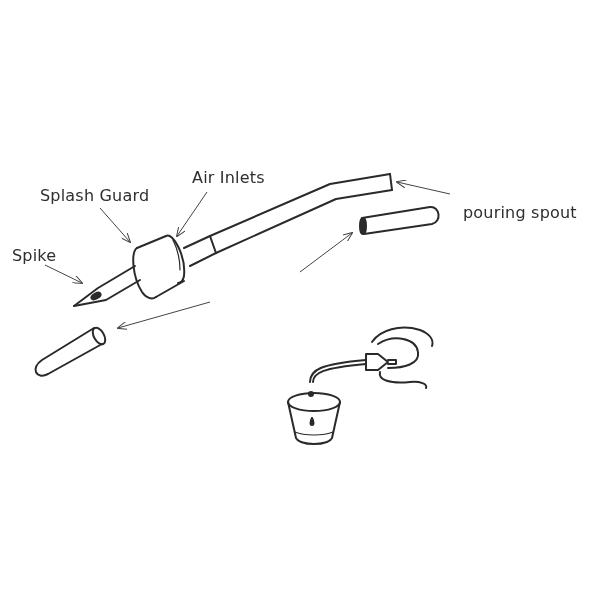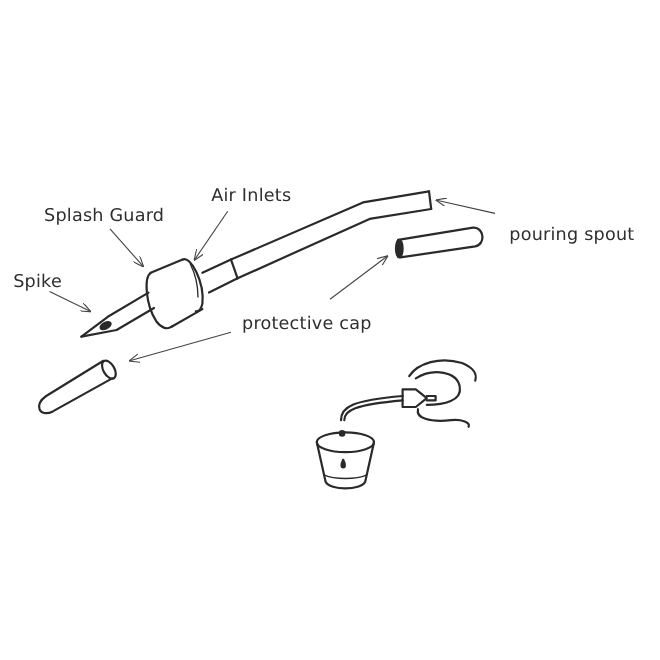--- a/index.html
+++ b/index.html
@@ -80,14 +80,13 @@
       <line x1="450" y1="194" x2="397" y2="182" marker-end="url(#arr)"></line>
       <line x1="300" y1="272" x2="352" y2="233" marker-end="url(#arr)"></line>
       <line x1="210" y1="302" x2="118" y2="328" marker-end="url(#arr)"></line>
     </g>
   </svg>
 
   <div class="lbl" style="left:12px; top:246px;">Spike</div>
   <div class="lbl" style="left:40px; top:186px;text-align:right;">Splash Guard</div>
   <div class="lbl" style="left:192px; top:168px;">Air Inlets</div>
   <div class="lbl" style="left:463px; top:203px;">pouring spout</div>
-  <div class="lbl" style="left:220px; top:284px;">protective cap</div>
 </div>
 
 </body></html>

